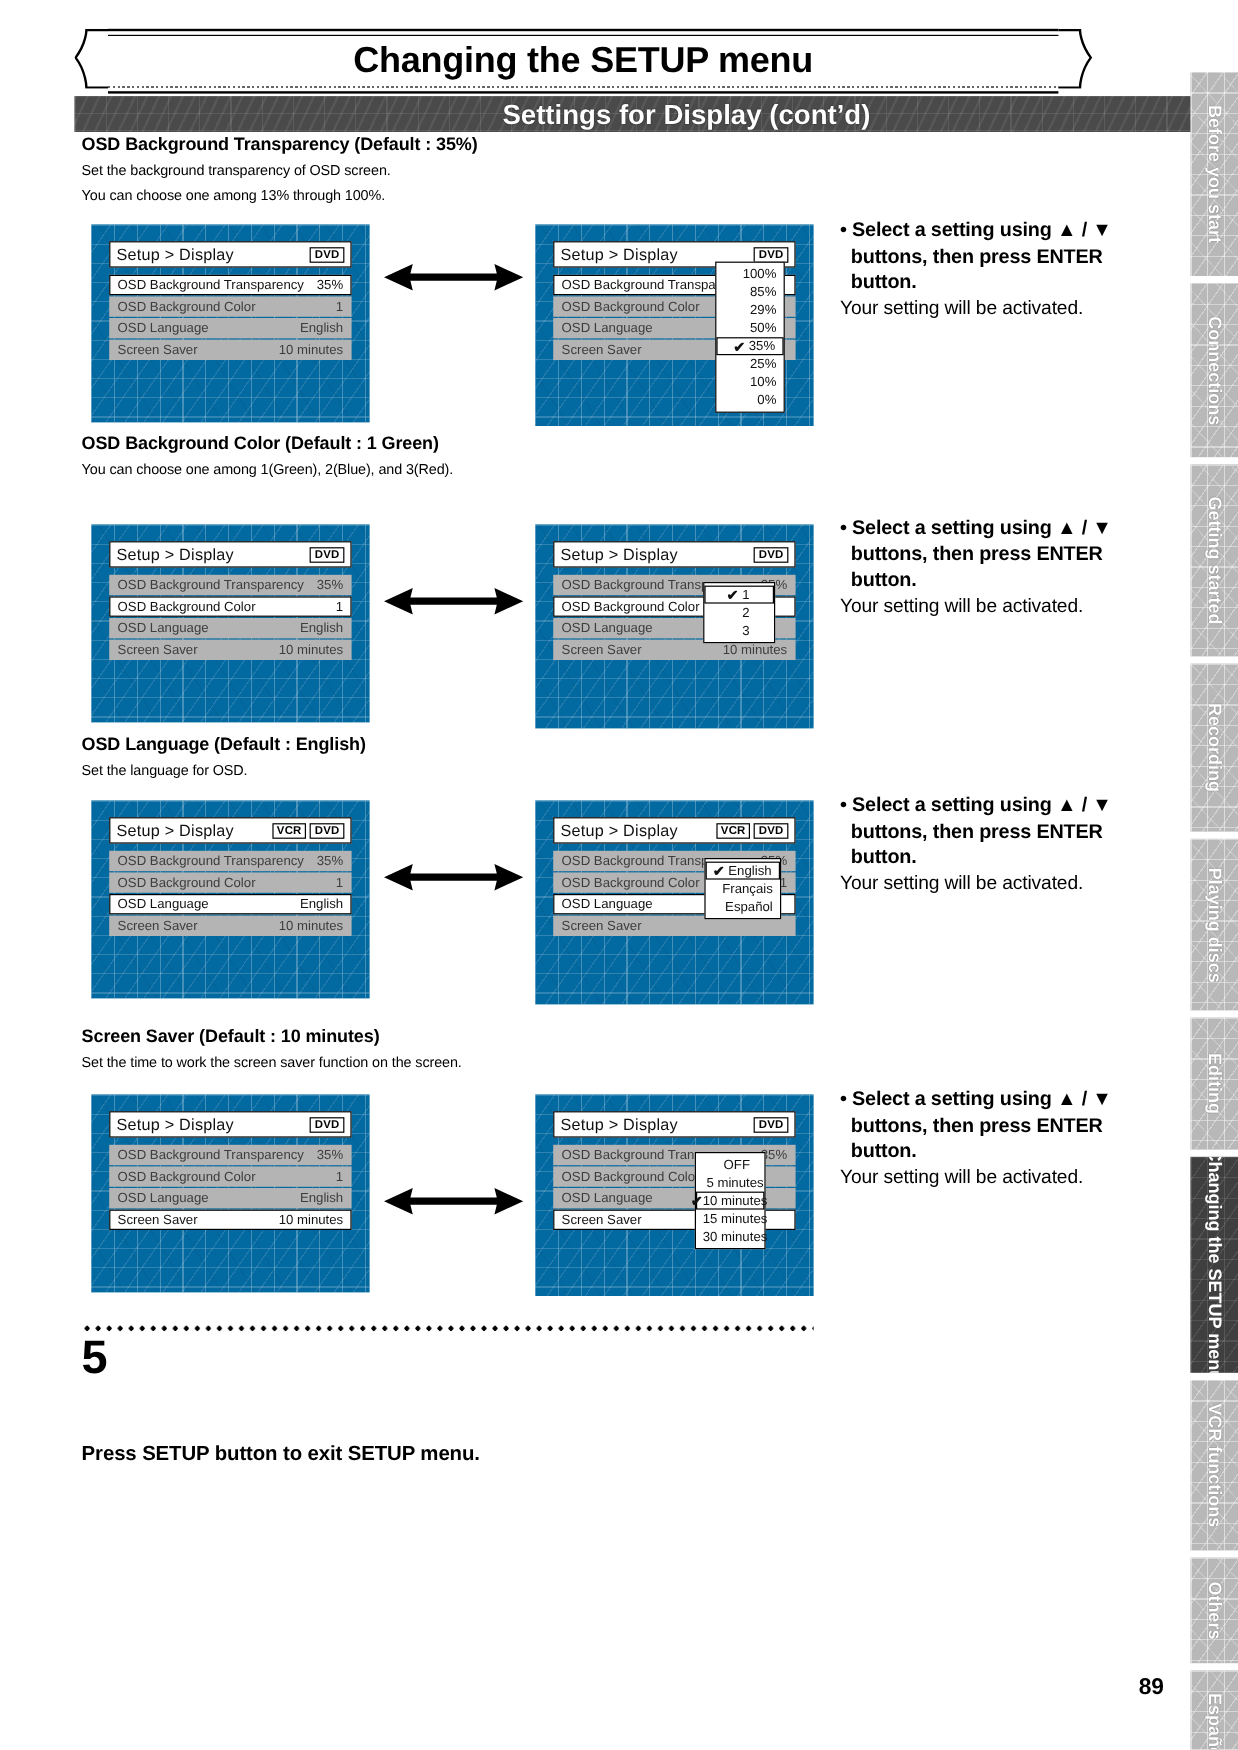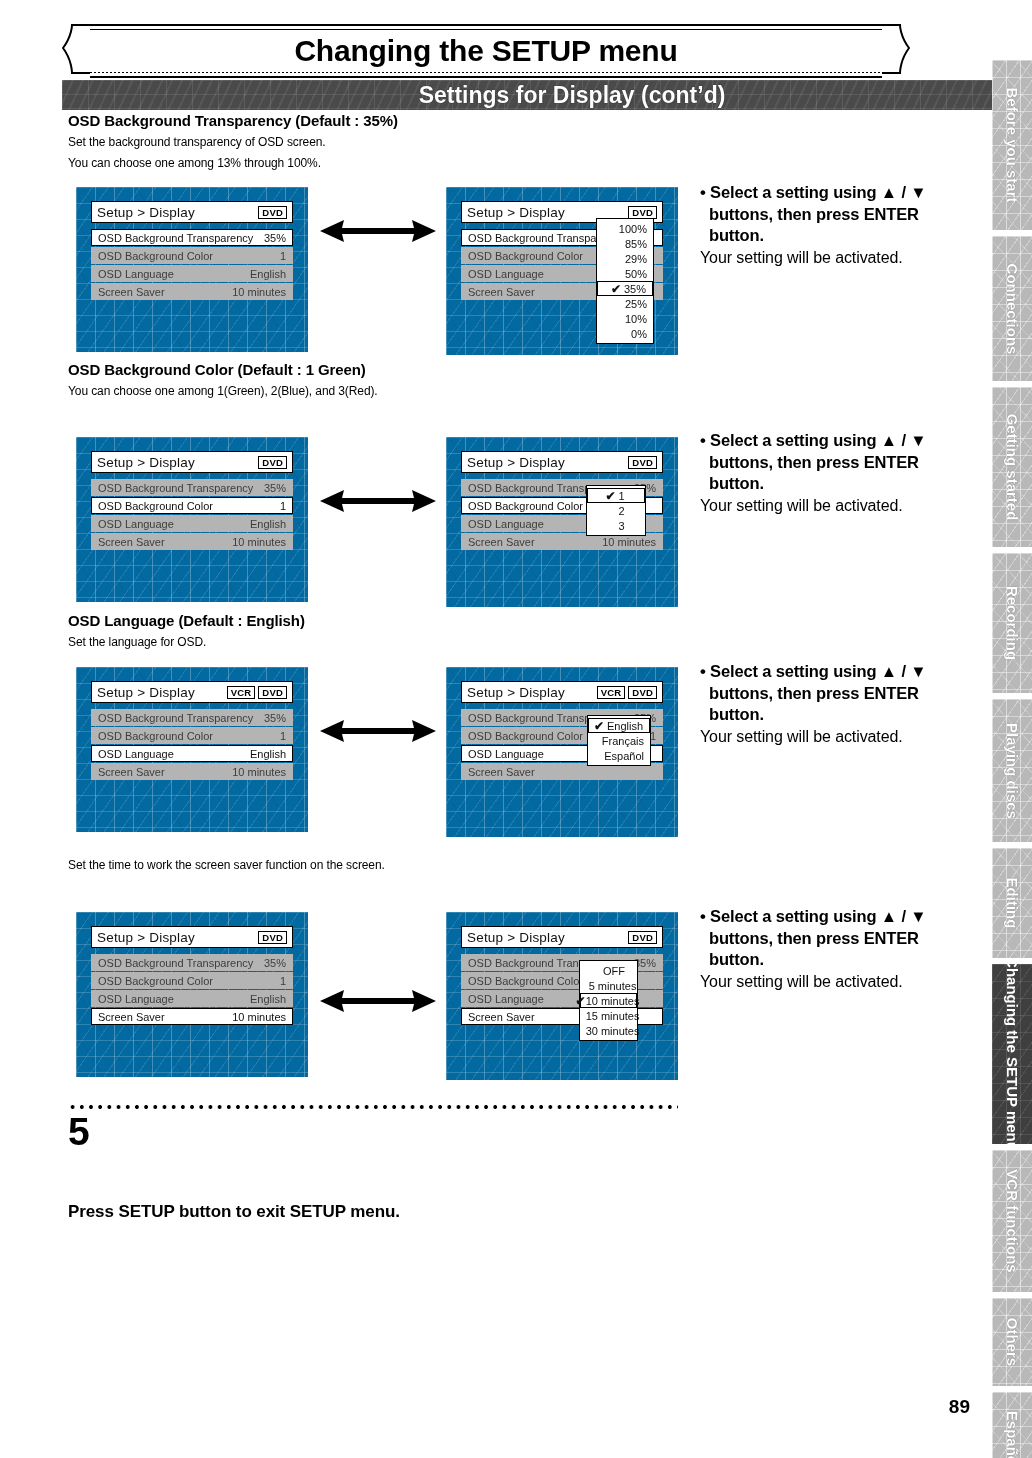--- a/index.html
+++ b/index.html
@@ -522,20 +522,21 @@
 </div>
 
 <div class="note" style="left:700px;top:661px;width:270px;">
   <p class="b">• Select a setting using ▲ / ▼</p>
   <p class="b" style="margin-left:9px;">buttons, then press ENTER</p>
   <p class="b" style="margin-left:9px;">button.</p>
   <p class="n">Your setting will be activated.</p>
 </div>
 
 <div class="hgroup" style="top:855px;">
+  <p class="h3">Screen Saver (Default : 10 minutes)</p>
   <p class="p">Set the time to work the screen saver function on the screen.</p>
 </div>
 
 <div class="tv" style="left:76px;top:912px;width:232px;height:165px;">
   <div class="noise"></div>
   <div class="osd">
     <div class="osd-head">
       <span class="crumb">Setup &gt; Display</span>
       <span class="badges">
         <span class="badge">DVD</span>

